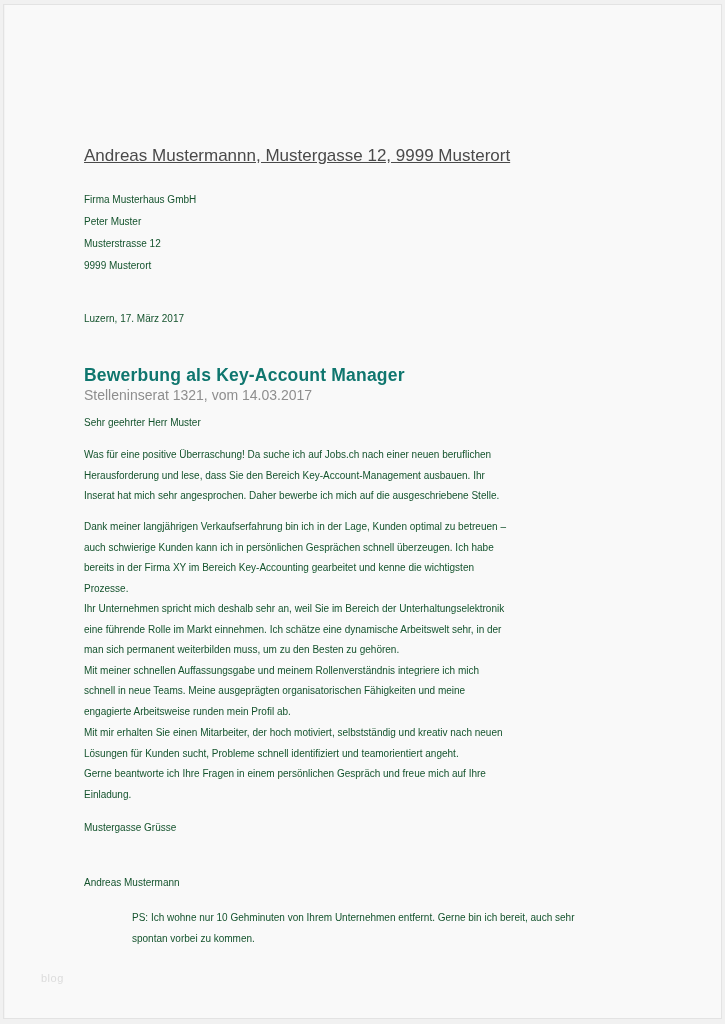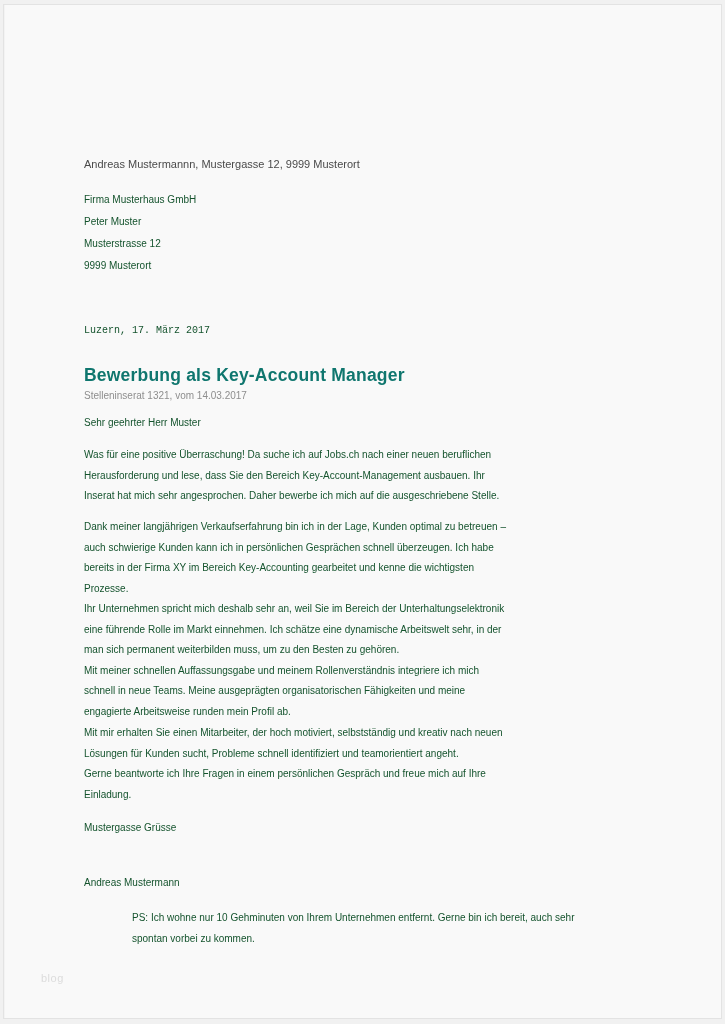--- a/index.html
+++ b/index.html
@@ -19,41 +19,42 @@
   }
   .txt {
     position: absolute;
     left: 80px;
     color: #14532d;
     font-size: 10px;
     line-height: 20.5px;
     white-space: pre;
   }
   .sender-line {
-    top: 152px;
-    font-size: 11px;
+    top: 144px;
+    font-size: 17px;
     line-height: 14px;
     color: #4a4a4a;
+    text-decoration: underline;
   }
   .recipient {
     top: 184px;
     line-height: 22px;
   }
-  .date-line { top: 316px; font-family: Liberation Mono, monospace; }
+  .date-line { top: 304px; }
   .subject {
     top: 358px;
     font-size: 17.5px;
     font-weight: bold;
     color: #0f766e;
     letter-spacing: 0.2px;
     line-height: 24px;
   }
   .subject-ref {
     top: 384px;
-    font-size: 10px;
+    font-size: 14px;
     line-height: 13px;
     color: #8e8e8e;
   }
   .salutation { top: 408px; }
   .para-1 { top: 440px; }
   .para-2 { top: 512px; }
   .para-3 { top: 718px; }
   .closing { top: 813px; }
   .signature { top: 868px; }
   .postscript { top: 903px; margin-left: 48px; }

